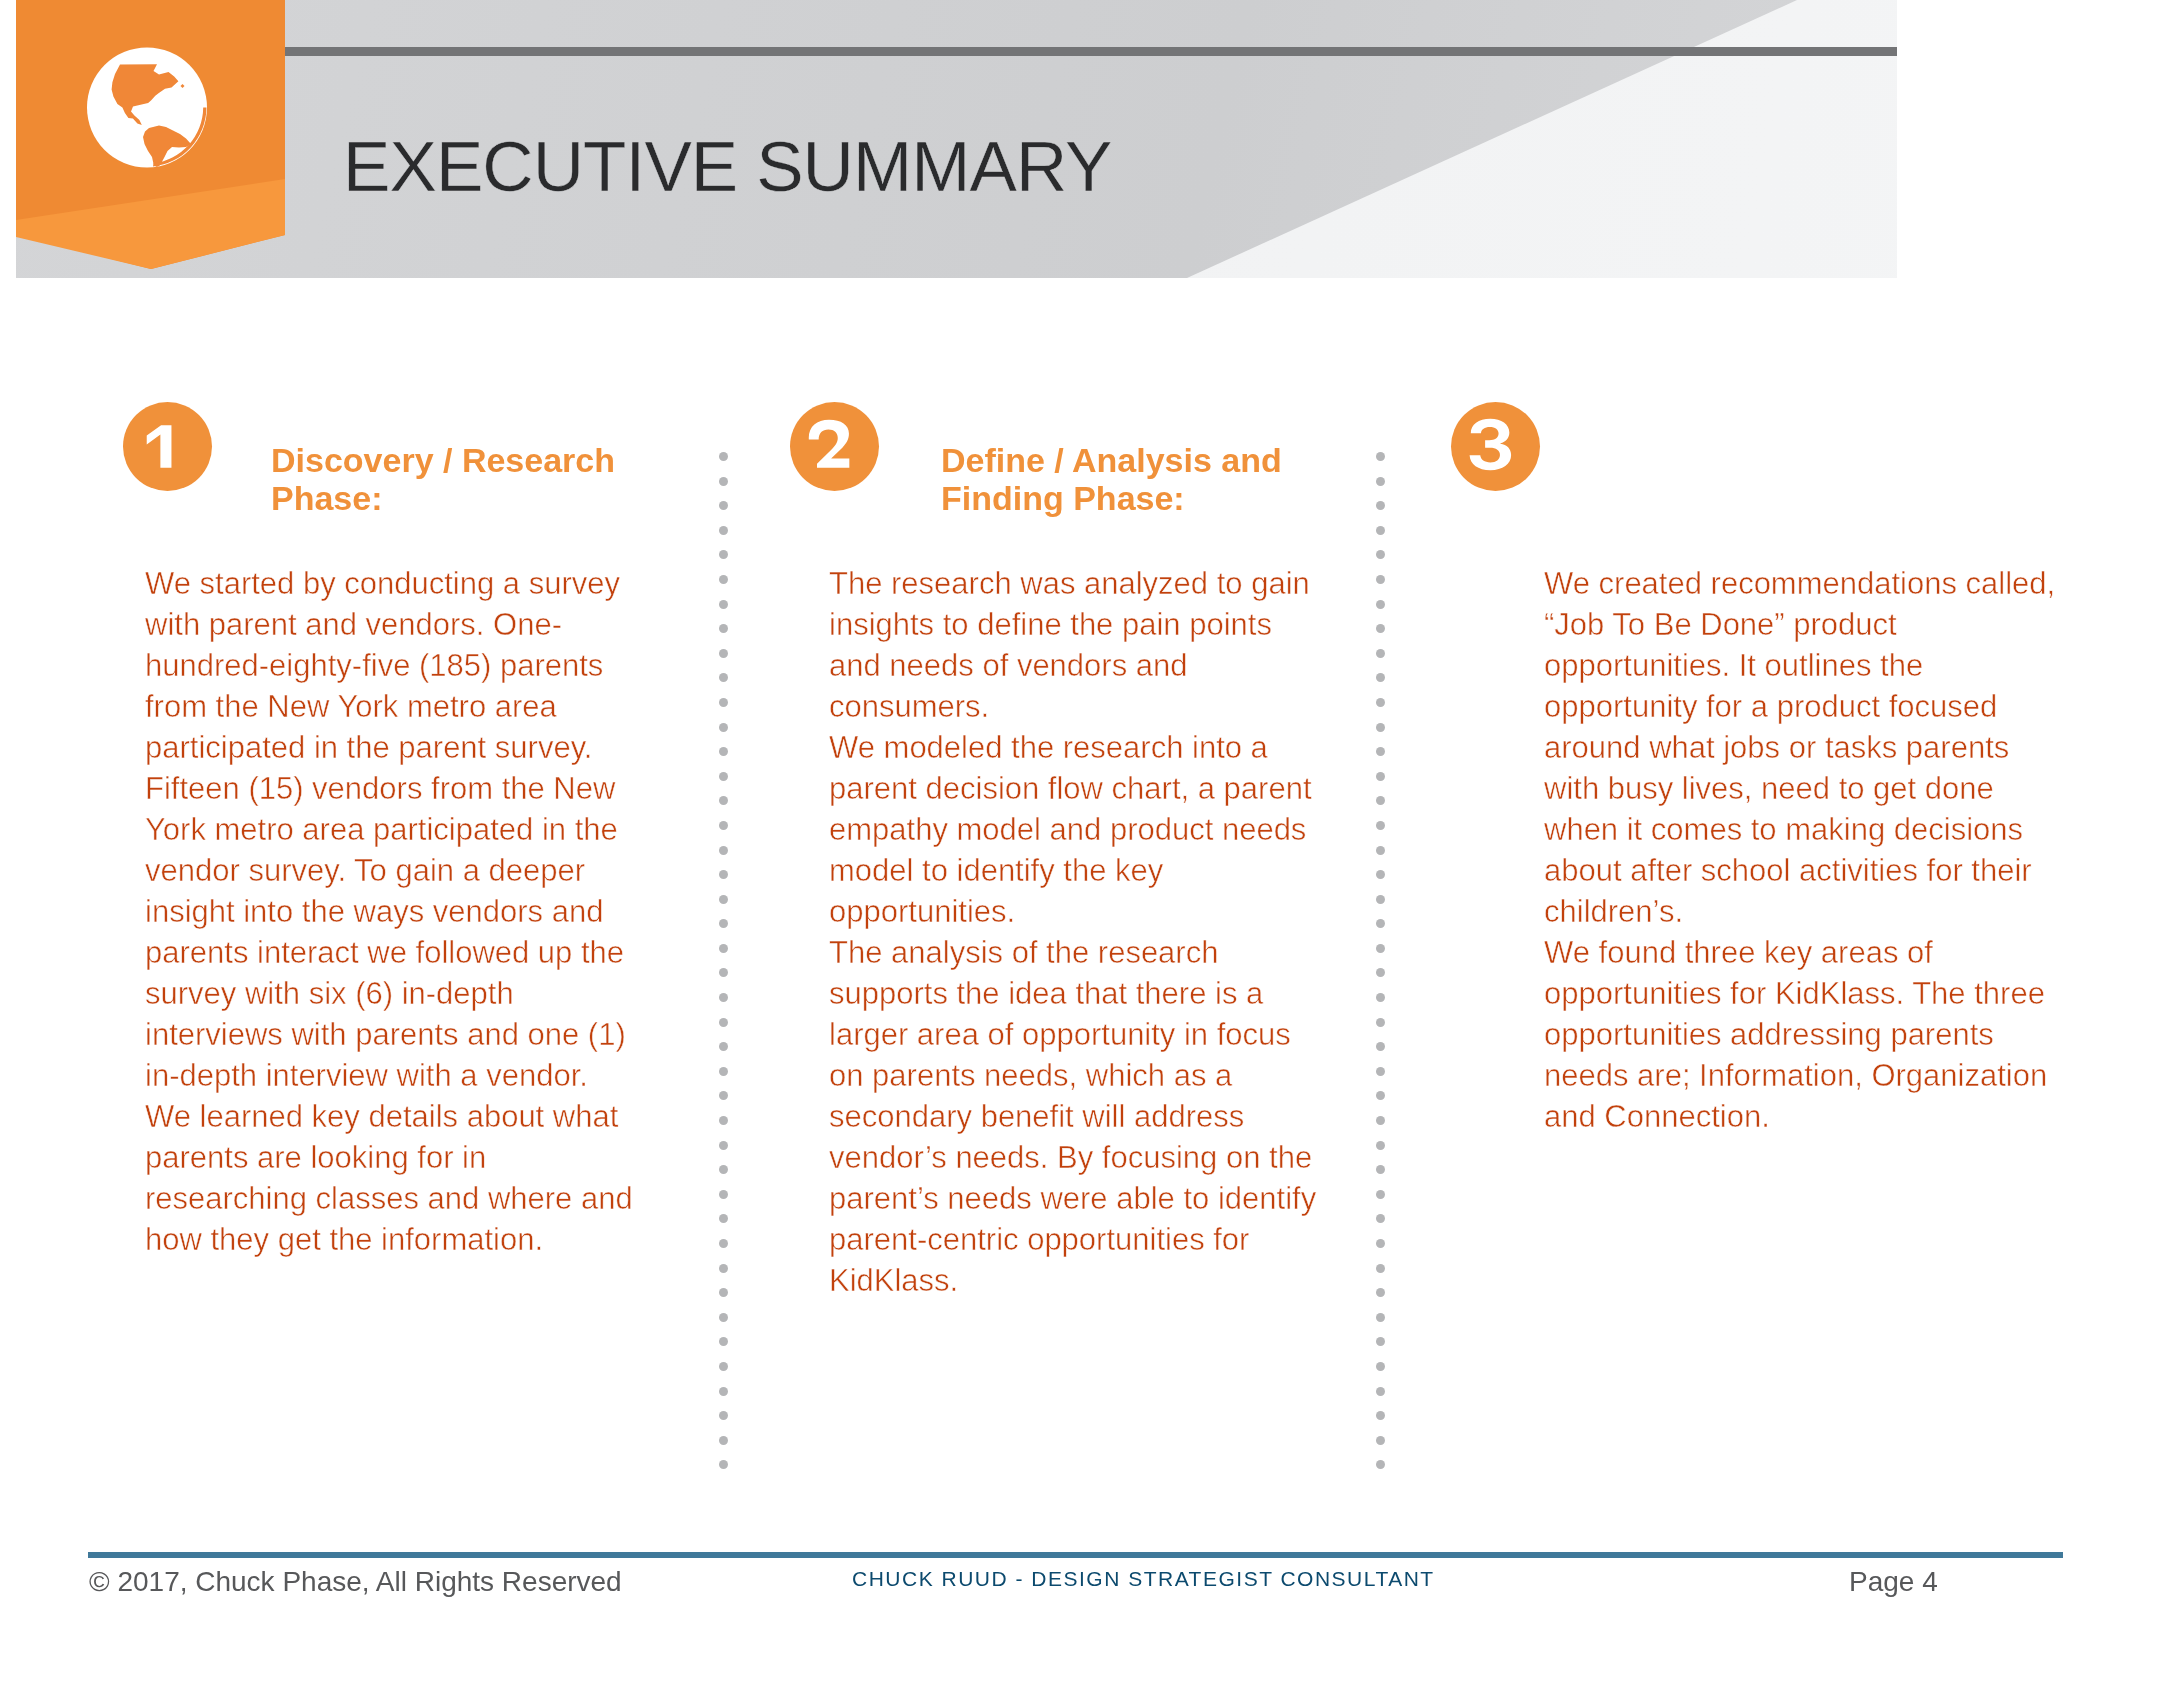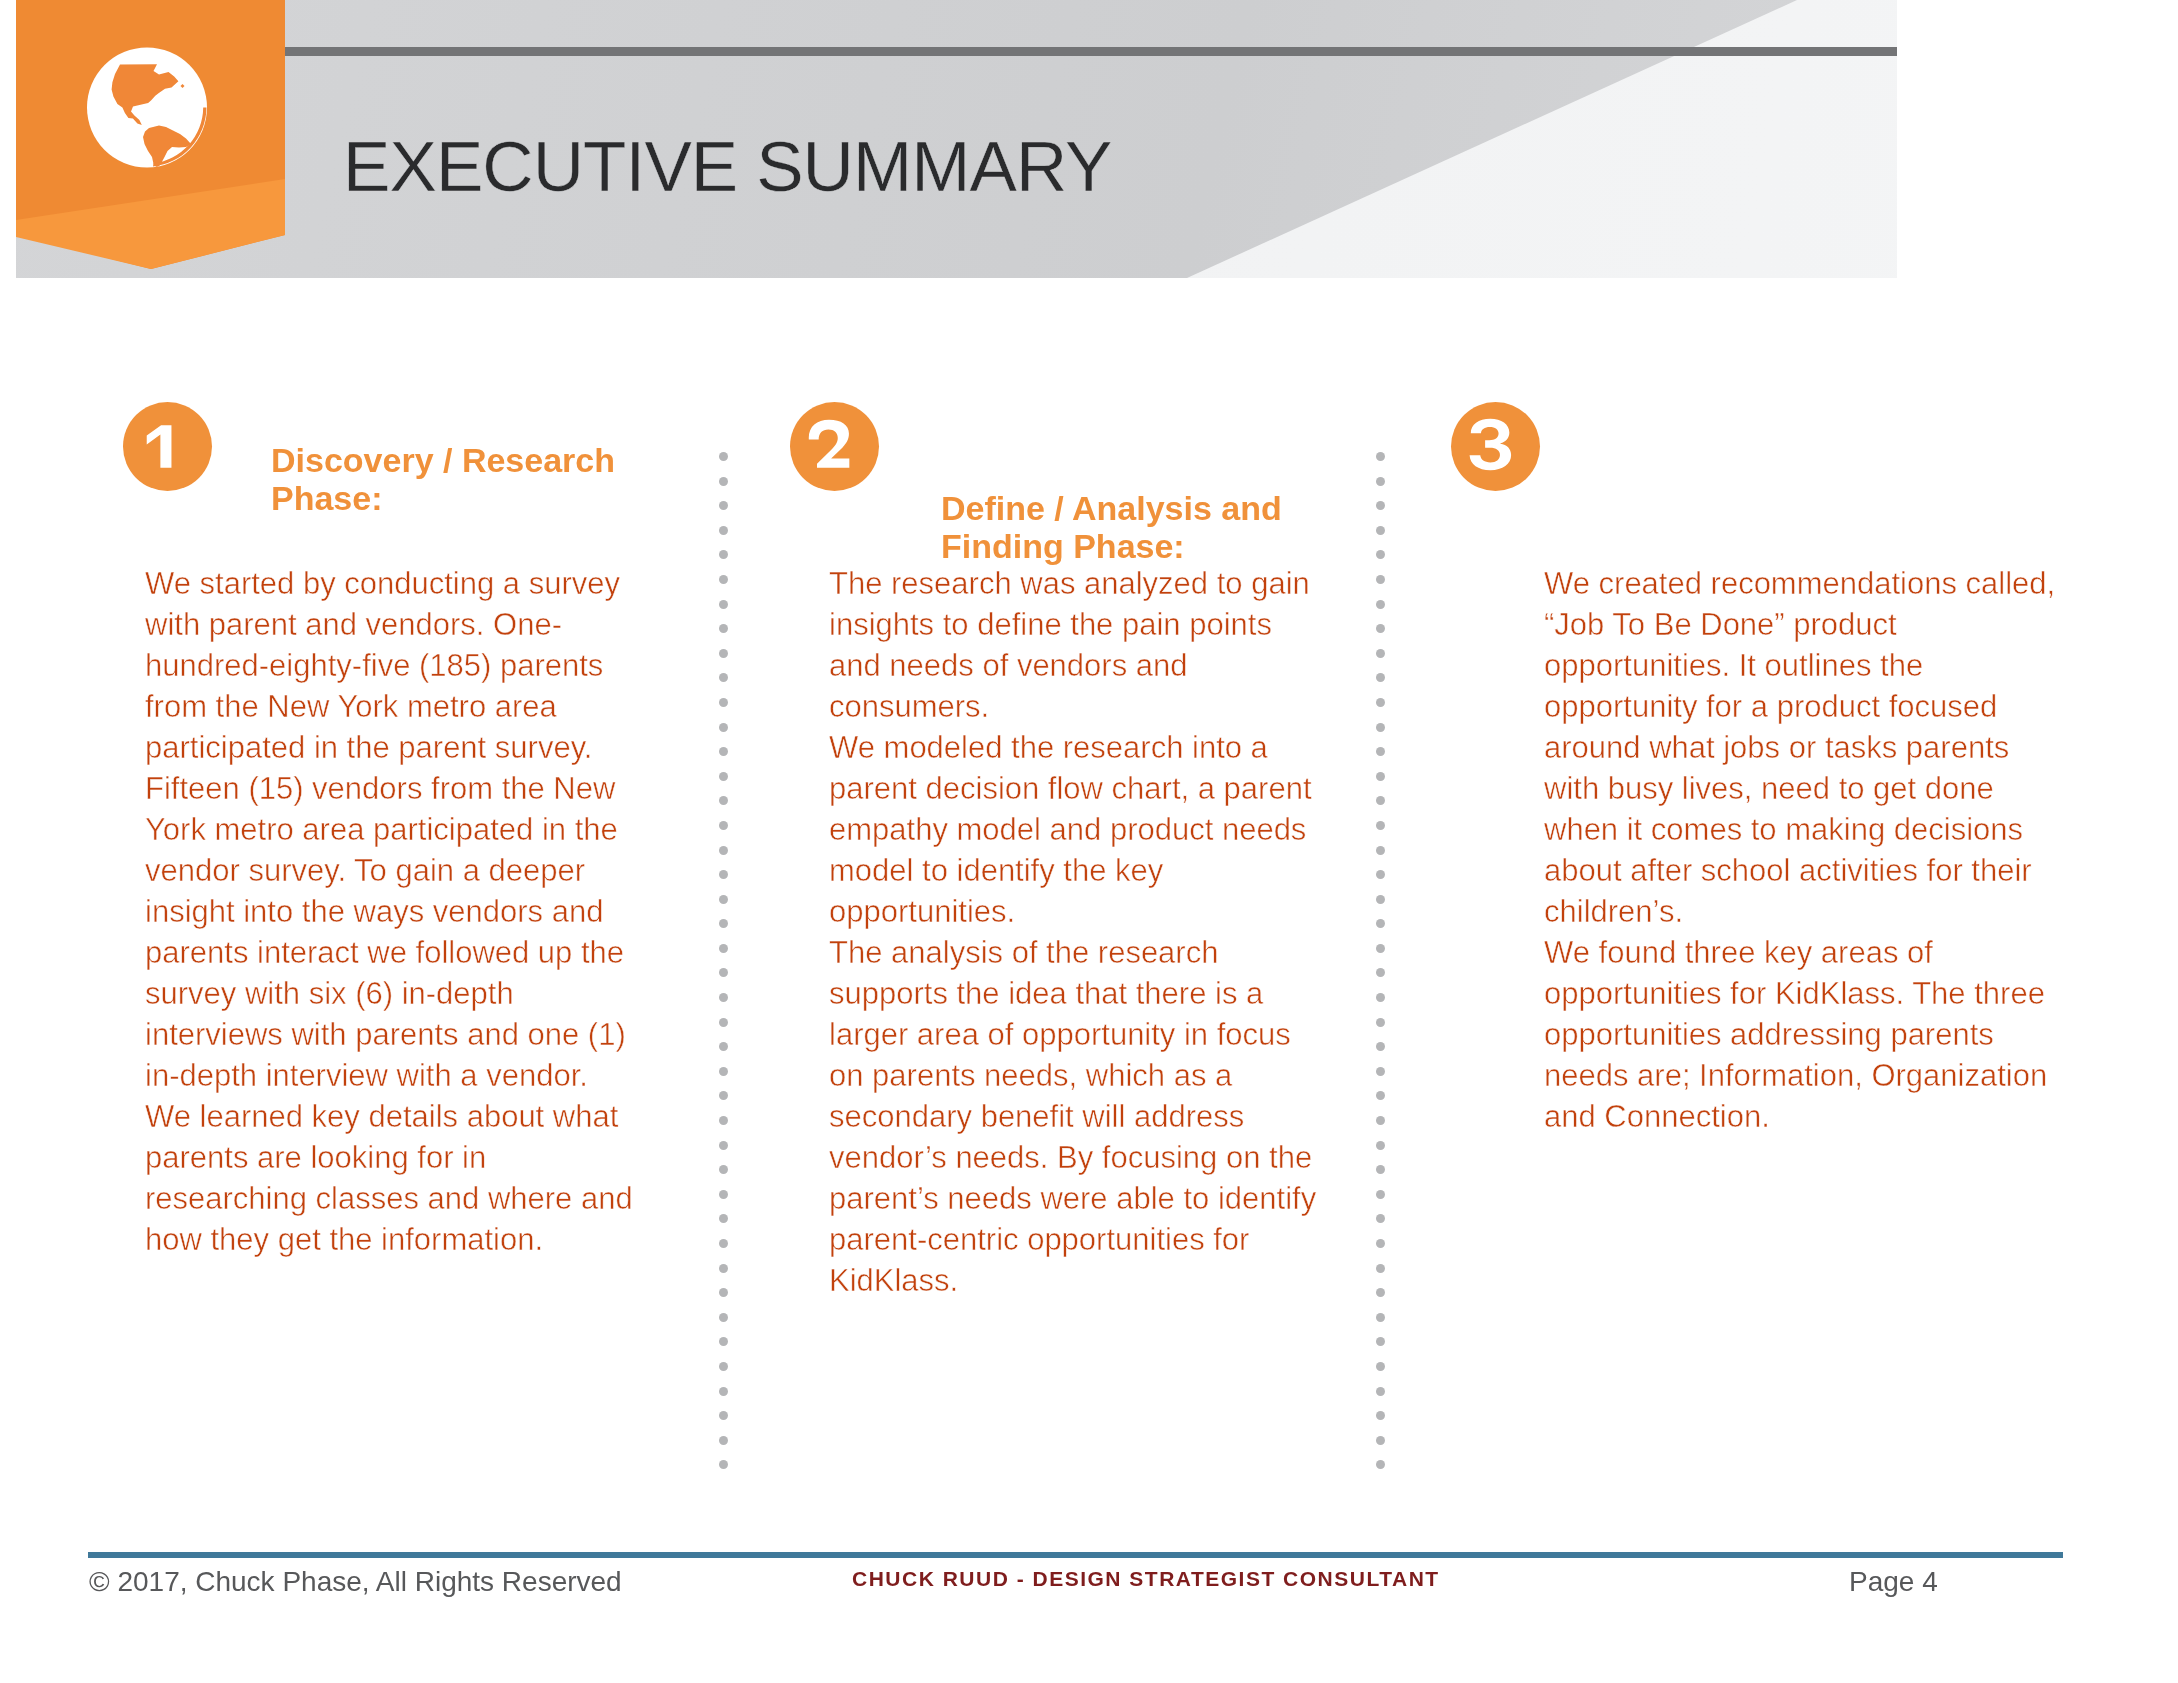--- a/index.html
+++ b/index.html
@@ -36,21 +36,21 @@
   .cbody p+p{}
 
   
   .dotcol{position:absolute;width:9px;}
   .dotcol i{display:block;width:9px;height:9px;border-radius:50%;background:#b4b5b7;margin-bottom:15.6px;}
 
   
   .foot-rule{position:absolute;left:88px;top:1552px;width:1975px;height:6px;background:#40799a;}
   .foot-left{position:absolute;left:89px;top:1566px;font-size:28px;color:#57585a;line-height:normal;}
   .foot-center{position:absolute;left:852px;top:1567px;font-size:21px;
-     font-weight:700;letter-spacing:1.5px;color:#7f1d1d;line-height:normal;}
+     font-weight:400;letter-spacing:1.5px;color:#0c4a6e;line-height:normal;}
   .foot-right{position:absolute;left:1849px;top:1566px;font-size:28px;color:#57585a;line-height:normal;}
 </style>
 </head>
 <body>
 
 <div class="slide">
 
   <div class="header">
     <div class="hdr-grey"></div>
     <div class="hdr-light"></div>
@@ -85,21 +85,21 @@
   <div class="cbody" style="left:145px;top:563px;width:493px;">
       <p>We started by conducting a survey with parent and vendors. One-hundred-eighty-five (185) parents from the New York metro area participated in the parent survey. Fifteen (15) vendors from the New York metro area participated in the vendor survey. To gain a deeper insight into the ways vendors and parents interact we followed up the survey with six (6) in-depth interviews with parents and one (1) in-depth interview with a vendor.</p>
       <p>We learned key details about what parents are looking for in researching classes and where and how they get the information.</p>
     </div>
 
   <div class="num" style="left:790px;top:402px;">
     <svg viewBox="0 0 90 90" width="89" height="89" aria-label="2">
       <path fill="#ffffff" d="M29.0 38.0 C29.0 31.5 32.8 27.9 38.8 27.9 C44.7 27.9 48.3 31.4 48.3 36.3 C48.3 40.7 46.1 44.0 41.0 49.0 L27.3 62.4 L27.3 66.5 L60.0 66.5 L60.0 57.2 L41.6 57.2 L50.8 48.3 C57.0 42.3 59.6 37.8 59.6 31.8 C59.6 23.3 51.9 18.0 39.5 18.0 C27.2 18.0 19.0 24.9 19.0 36.0 L19.0 38.0 Z"></path>
     </svg>
   </div>
-  <div class="ctitle" style="left:941px;top:441px;width:376px;margin-top:48px;">Define / Analysis and Finding Phase:</div>
+  <div class="ctitle" style="left:941px;top:441px;width:376px;">Define / Analysis and Finding Phase:</div>
   <div class="cbody" style="left:829px;top:563px;width:493px;">
       <p>The research was analyzed to gain insights to define the pain points and needs of vendors and consumers.</p>
       <p>We modeled the research into a parent decision flow chart, a parent empathy model and product needs model to identify the key opportunities.</p>
       <p>The analysis of the research supports the idea that there is a larger area of opportunity in focus on parents needs, which as a secondary benefit will address vendor’s needs. By focusing on the parent’s needs were able to identify parent-centric opportunities for KidKlass.</p>
     </div>
 
   <div class="num" style="left:1451px;top:402px;">
     <svg viewBox="0 0 90 90" width="89" height="89" aria-label="3">
       <path fill="#ffffff" d="M20.0 31.5 L30.3 31.5 C30.7 27.5 34.0 25.2 39.3 25.2 C44.7 25.2 48.1 27.8 48.1 31.9 C48.1 36.1 44.5 38.7 38.6 38.7 L34.5 38.7 L34.5 46.3 L39.2 46.3 C45.8 46.3 49.5 49.0 49.5 53.6 C49.5 58.1 45.7 61.1 39.8 61.1 C33.9 61.1 30.0 58.3 29.6 53.9 L18.8 53.9 C19.3 63.1 27.4 69.0 39.8 69.0 C52.2 69.0 60.8 62.7 60.8 53.6 C60.8 47.1 56.5 42.8 50.0 42.1 L50.0 41.7 C55.4 40.6 59.0 36.5 59.0 30.9 C59.0 22.7 51.1 17.0 39.7 17.0 C27.8 17.0 20.0 23.0 20.0 31.5 Z"></path>
     </svg>

